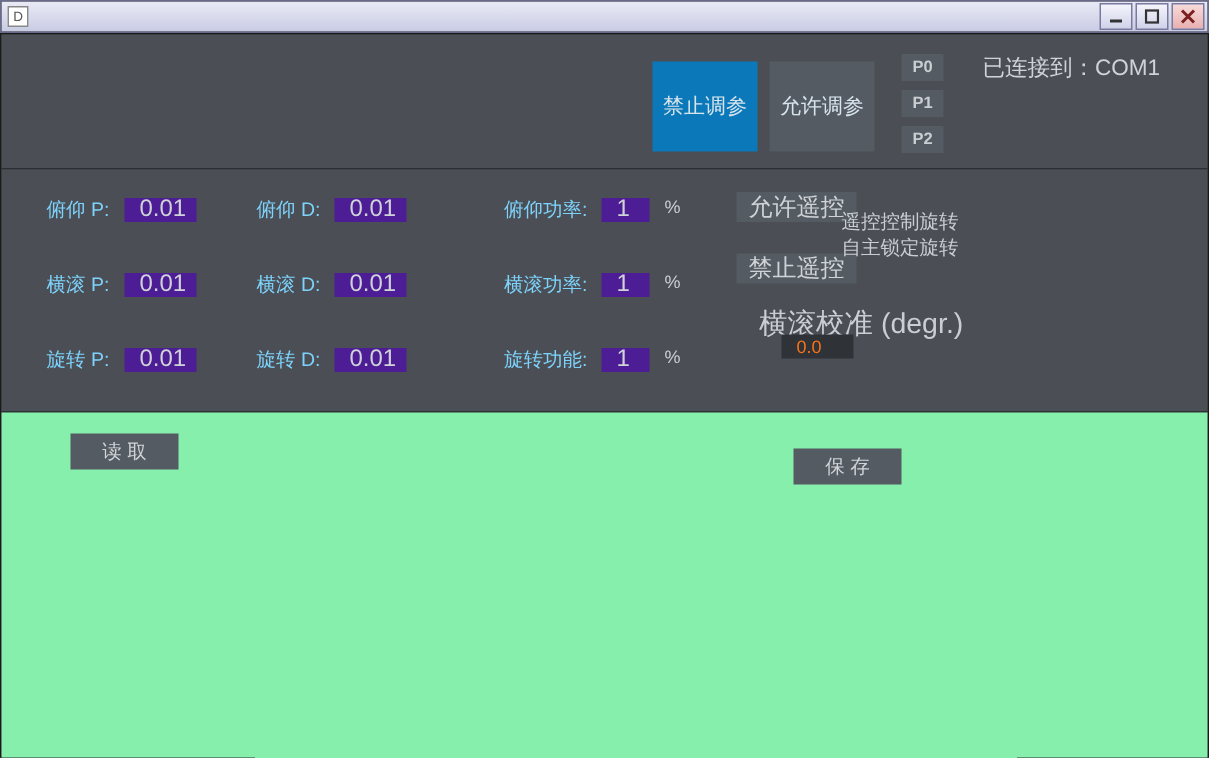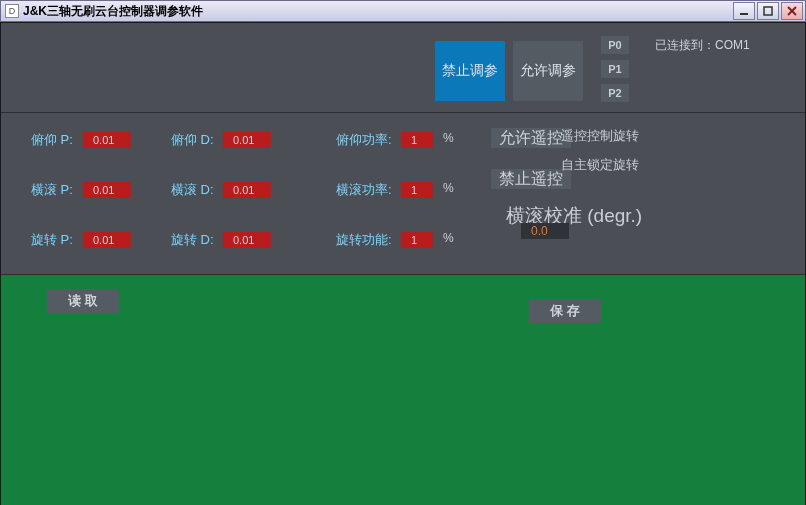--- a/index.html
+++ b/index.html
@@ -44,31 +44,31 @@
   }
   .btn-blue { left: 434px; background:#0b79b9; }
   .btn-gray { left: 512px; background:#555b62; }
   .port-col { position:absolute; left:600px; top:10px; }
   .port-row { display:flex; align-items:center; height:24px; }
   .port-btn {
     width:28px; height:18px; background:#555b62; color:#c9ced3;
     font-size:11px; display:flex;align-items:center;justify-content:center;
     margin-right:26px; cursor:pointer;font-weight:bold;
   }
-  .conn-label { color:#cfd3d8; font-size:12px; }
+  .conn-label { color:#cfd3d8; font-size:15px; }
 
   
   .params {
     height: 162px; background:#4b4f55; position:relative;
     border-bottom:1px solid #2b2e32;
   }
   .lbl { color:#7dd3fc; font-size:13px; position:absolute; }
   .inp {
-    position:absolute; background:#b91c1c; color:#cfd3d8;
-    border:none; font-size:11px; padding:1px 3px 1px 10px; height:16px;
+    position:absolute; background:#4c1d95; color:#cfd3d8;
+    border:none; font-size:16px; padding:1px 3px 1px 10px; height:16px;
   }
   .arrow {
     position:absolute; width:0;height:0;
     border-top:4px solid transparent;border-bottom:4px solid transparent;
     border-left:6px solid #0c82c4;
   }
   .pct { position:absolute; color:#c9ced3; font-size:12px; }
   .sml-btn {
     position:absolute; height:20px; background:#555b62; color:#cfd3d8;
     font-size:16px; display:flex;align-items:center;justify-content:center;
@@ -76,34 +76,33 @@
   }
   .ro-txt { position:absolute; color:#c9ced3; font-size:13px; }
   .calib-label { position:absolute; color:#c9ced3; font-size:19px; }
   .calib-val {
     position:absolute; background:#2f3338; color:#f97316; width:48px; height:16px;
     font-size:12px; padding-left:10px;
   }
 
   
   .bottom {
-    position:relative; height: 231px; background:#15803d;font-weight:bold;
+    position:relative; height: 231px; background:#86efac;
   }
   .act-btn {
     position:absolute; width:72px; height:24px; background:#555b62;
     color:#d0d4d9; font-size:13px; display:flex;align-items:center;
     justify-content:center; cursor:pointer;
   }
 </style>
 </head>
 <body>
 
 <div class="titlebar">
   <span class="icon">D</span>
-  <span class="title-text">J&amp;K三轴无刷云台控制器调参软件</span>
   <div class="win-btns">
     <div class="win-btn">
         <svg width="10" height="10">
           <line x1="1" y1="8" x2="9" y2="8" stroke="#333" stroke-width="2"></line>
         </svg>
       </div>
     <div class="win-btn">
         <svg width="10" height="10">
           <rect x="1" y="1" width="8" height="8" fill="none" stroke="#333" stroke-width="1.5"></rect>
         </svg>
@@ -165,21 +164,21 @@
     <input class="inp" style="left: 82px; top: 119px; width: 48px;" value="0.01">
     <span class="lbl" style="left:170px; top:118px;">旋转 D:</span>
     <span class="arrow" style="left:224px; top:122px;"></span>
     <input class="inp" style="left: 222px; top: 119px; width: 48px;" value="0.01">
     <span class="lbl" style="left:335px; top:118px;">旋转功能:</span>
     <span class="arrow" style="left:402px; top:122px;"></span>
     <input class="inp" style="left: 400px; top: 119px; width: 32px;" value="1">
     <span class="pct" style="left:442px; top:118px;">%</span>
 
     <div class="sml-btn" style="left:490px; top:15px;">允许遥控</div>
-    <span class="ro-txt" style="left:560px; top:14px;">遥控控制旋转</span>
+    <span class="ro-txt" style="left:560px; top:26px;">遥控控制旋转</span>
     <div class="sml-btn" style="left:490px; top:56px;">禁止遥控</div>
     <span class="ro-txt" style="left:560px; top:43px;">自主锁定旋转</span>
 
     <span class="calib-label" style="left:505px; top:90px;">横滚校准 (degr.)</span>
     <span class="arrow" style="left:522px; top:114px;"></span>
     <input class="calib-val" style="left: 520px; top: 110px; border: none;" value="0.0">
   </div>
 
   <div class="bottom">
     <div class="act-btn" style="left:46px; top:14px;">读 取</div>

